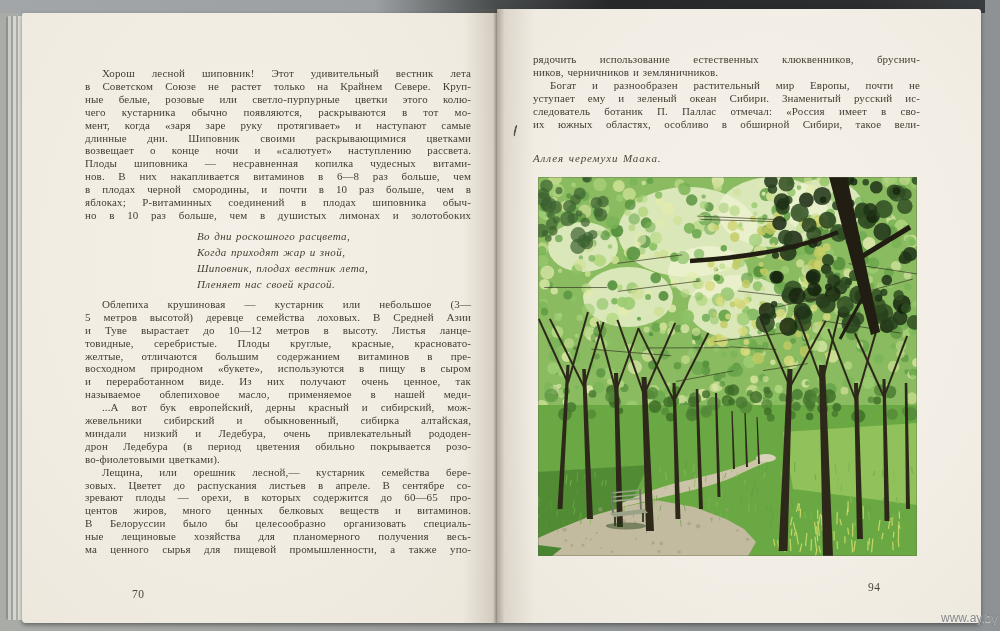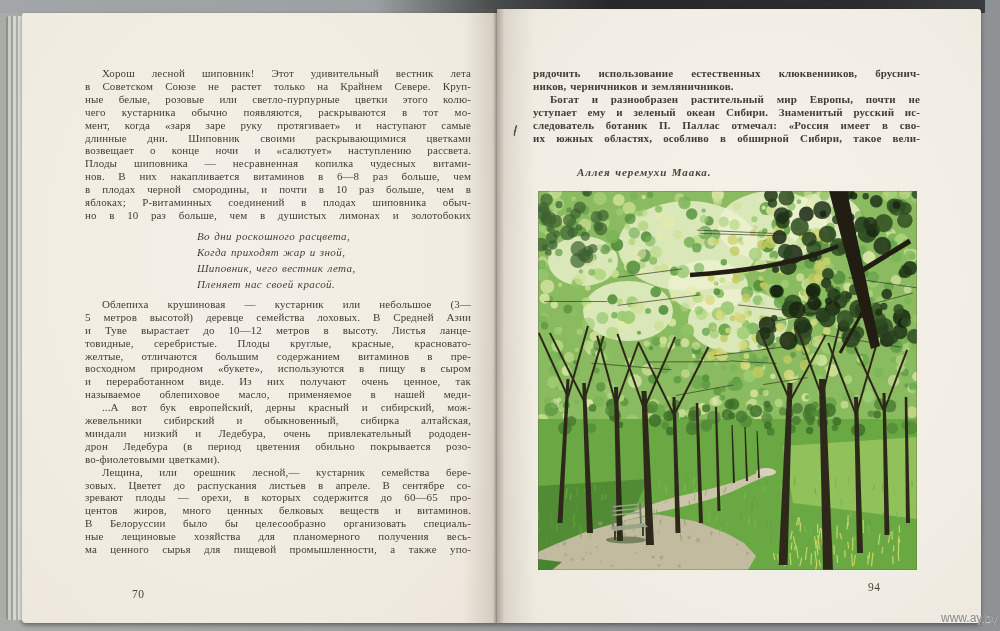--- a/index.html
+++ b/index.html
@@ -15,29 +15,29 @@
         background:radial-gradient(ellipse at 45% 40%, #f5f0e7 0%, #f1ece2 60%, #ece6db 100%);
         border-radius:2px 0 0 4px;}
   .page-right{left:497px;top:9px;width:484px;height:614px;
         background:radial-gradient(ellipse at 55% 45%, #f7f2e9 0%, #f3eee5 60%, #ede8de 100%);
         border-radius:0 3px 4px 0;}
   .gutter{position:absolute;left:463px;top:9px;width:72px;height:614px;pointer-events:none;
         background:linear-gradient(90deg,rgba(120,108,90,0) 0%,rgba(120,108,90,.22) 42%,rgba(82,72,60,.42) 47%,rgba(120,108,90,.16) 58%,rgba(120,108,90,0) 100%);}
   .textcol{position:absolute;font-size:11px;line-height:12.9px;color:#433e35;
         letter-spacing:.1px;word-spacing:1px;}
   .tl-col{left:63px;top:54px;width:386px;}
-  .tr-col{left:36px;top:58px;width:387px;font-weight:bold;}
+  .tr-col{left:36px;top:44px;width:387px;}
   .para{margin:0;}
   .tline{text-align:justify;text-align-last:justify;white-space:nowrap;}
   .para .tline.last{text-align-last:left;}
   .para.jlast .tline.last{text-align-last:justify;}
   .para.indent .tline.first{text-indent:17px;}
   .para.poem{margin:6px 0 6px 112px;font-style:italic;line-height:16px;}
   .para.poem .tline{text-align:right;text-align-last:left;white-space:nowrap;letter-spacing:.4px;}
-  .caption{margin-top:22px;font-style:italic;letter-spacing:.9px;color:#4a453b;margin-left:44px;}
+  .caption{margin-top:22px;font-style:italic;letter-spacing:.9px;color:#4a453b;}
   .photo{margin-top:12px;margin-left:5px;width:379px;height:379px;
         box-shadow:inset 0 0 3px rgba(30,40,20,.5);}
   .photo svg{display:block;width:379px;height:379px;}
   .pagenum{position:absolute;font-size:11.5px;color:#4b463c;letter-spacing:.5px;}
   .pn-left{left:70px;top:575px;margin-left:40px;}
   .pn-right{left:371px;top:572px;}
   .pen-mark{position:absolute;left:17px;top:116px;width:3px;height:12px;
         border-left:2.5px solid #4f4c48;border-radius:40% 60% 50% 50%;transform:rotate(14deg);}
   .watermark{position:absolute;left:941px;top:611px;width:59px;overflow:hidden;
         font-family:"Liberation Sans","DejaVu Sans",sans-serif;font-size:12px;color:#85878a;
@@ -62,21 +62,21 @@
           <div class="tline">возвещает о конце ночи и «салютует» наступлению рассвета.</div>
           <div class="tline">Плоды шиповника — несравненная копилка чудесных витами-</div>
           <div class="tline">нов. В них накапливается витаминов в 6—8 раз больше, чем</div>
           <div class="tline">в плодах черной смородины, и почти в 10 раз больше, чем в</div>
           <div class="tline">яблоках; Р-витаминных соединений в плодах шиповника обыч-</div>
           <div class="tline">но в 10 раз больше, чем в душистых лимонах и золотобоких</div>
         </div>
       <div class="para poem">
           <div class="tline first">Во дни роскошного расцвета,</div>
           <div class="tline">Когда приходят жар и зной,</div>
-          <div class="tline">Шиповник, чего вестник лета,</div>
+          <div class="tline">Шиповник, плодах вестник лета,</div>
           <div class="tline last">Пленяет нас своей красой.</div>
         </div>
       <div class="para indent">
           <div class="tline first">Облепиха крушиновая — кустарник или небольшое (3—</div>
           <div class="tline">5 метров высотой) деревце семейства лоховых. В Средней Азии</div>
           <div class="tline">и Туве вырастает до 10—12 метров в высоту. Листья ланце-</div>
           <div class="tline">товидные, серебристые. Плоды круглые, красные, красновато-</div>
           <div class="tline">желтые, отличаются большим содержанием витаминов в пре-</div>
           <div class="tline">восходном природном «букете», используются в пищу в сыром</div>
           <div class="tline">и переработанном виде. Из них получают очень ценное, так</div>

